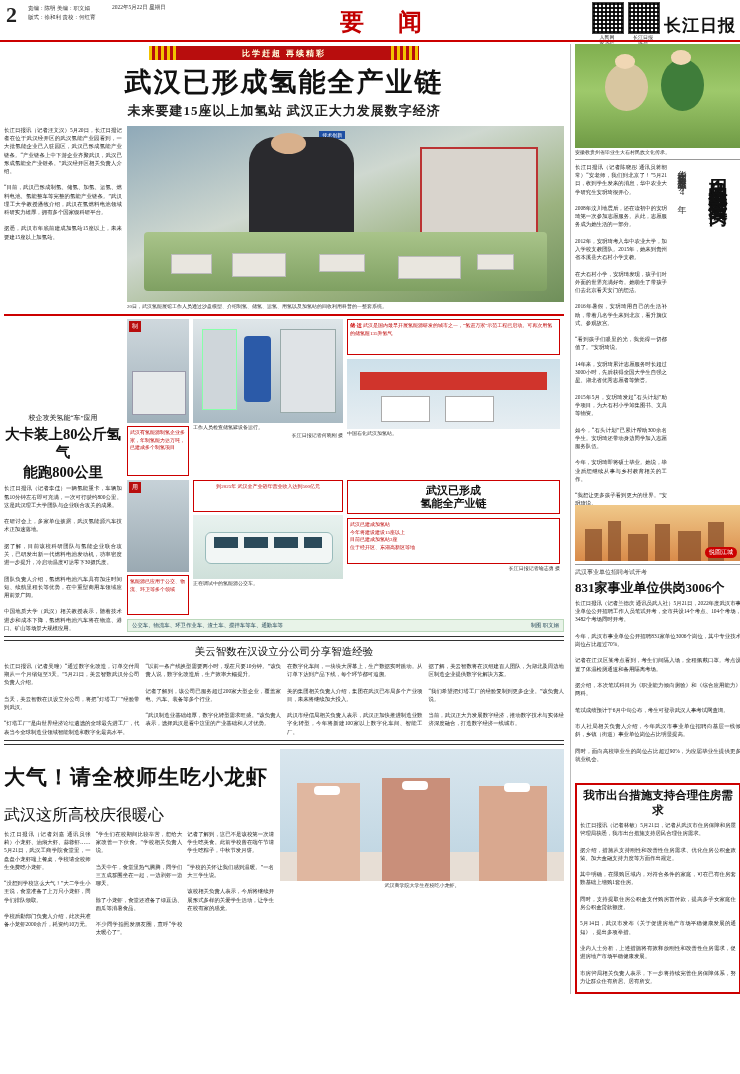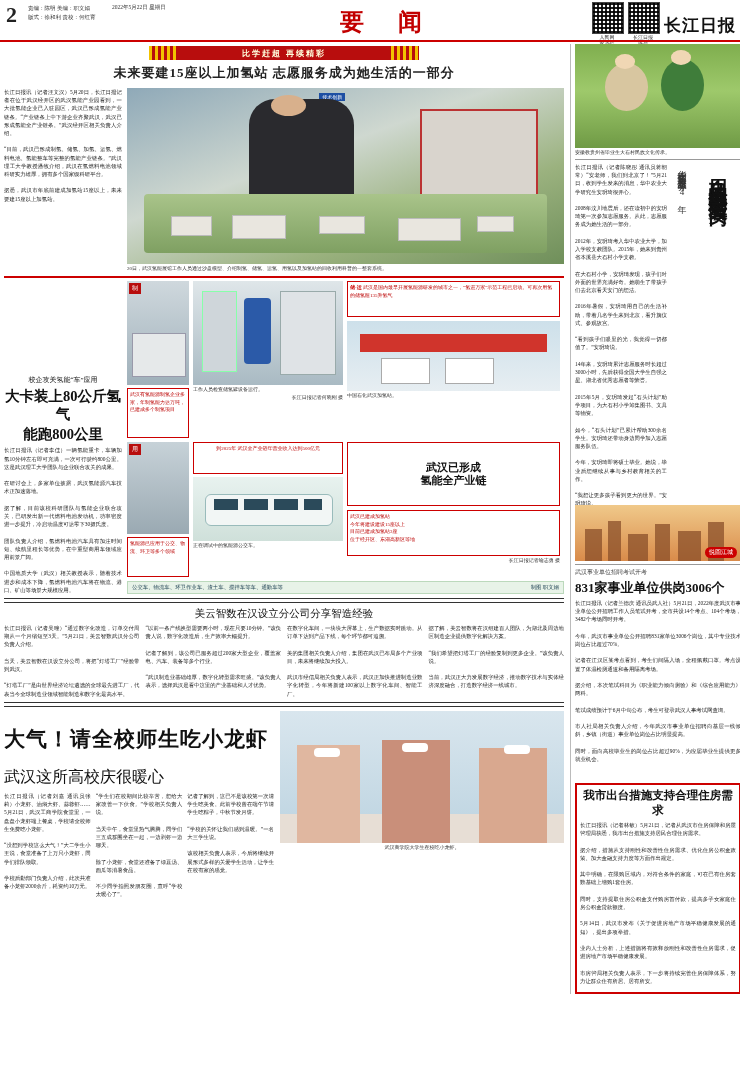--- a/index.html
+++ b/index.html
@@ -57,21 +57,21 @@
   .figure-head{position:absolute;left:33%;top:4%;width:8%;height:12%;background:#d8b08c;border-radius:50%;}
   .model-strip{position:absolute;left:4%;bottom:6%;width:92%;height:34%;background:linear-gradient(180deg,#a9c48a,#7fa062);border-radius:4px;}
   .model-bld{position:absolute;background:#e9e6df;border:1px solid #bbb;}
   .sign-red{position:absolute;right:6%;top:12%;width:26%;height:48%;background:#d9d4cd;border:2px solid #b33;}
   .badge-blue{position:absolute;left:44%;top:3%;background:#1e4fa3;color:#fff;font-size:5px;padding:1px 3px;}
 
   .small-photo{background:#b9c3c9;}
   .label-chip{position:absolute;left:2px;top:2px;background:#b80d0d;color:#fff;font-size:6px;padding:1px 3px;}
   .note-red{border:1px solid #c00;padding:2px;font-size:5px;line-height:7.5px;color:#b00;background:#fff;}
 
-  .centerbox{border:1px solid #c00;background:#fff;padding:18px;text-align:center;}
+  .centerbox{border:1px solid #c00;background:#fff;padding:3px;text-align:center;}
   .centerbox .t1{font-size:11px;font-weight:bold;color:#111;line-height:13px;}
 
   .bus{background:linear-gradient(180deg,#e8f2ef,#cfe0da);}
   .busbody{position:absolute;left:8%;top:26%;width:84%;height:48%;background:#f2f6f5;border:1px solid #9bb;border-radius:6px;}
   .buswin{position:absolute;top:34%;height:18%;background:#2b4a5a;}
 
   .strip-green{background:#e8f3e8;border:1px solid #bcd9bc;font-size:5.4px;padding:2px 4px;color:#245;}
 
   h1.headline2{font-size:22px;font-weight:bold;text-align:center;margin:4px 0 2px 0;letter-spacing:1px;}
 
@@ -130,21 +130,22 @@
   </div>
 
   <div class="body-wrap">
 
     <div class="col-left">
 
       <div class="banner">
         <span>比学赶超 再续精彩</span>
       </div>
 
-      <h2 class="subhead">未来要建15座以上加氢站  志愿服务成为她生活的一部分</h2>
+      <h1 class="headline">武汉已形成氢能全产业链</h1>
+      <h2 class="subhead">未来要建15座以上加氢站  武汉正大力发展数字经济</h2>
 
       <div style="display:flex;gap:5px;">
         <div style="width:118px;">
           <div class="txtcol" style="white-space:pre-line;">长江日报讯（记者汪文汉）5月20日，长江日报记者在位于武汉经开区的武汉氢能产业园看到，一大批氢能企业已入驻园区，武汉已形成氢能产业链条。“产业链条上中下游企业齐聚武汉，武汉已形成氢能全产业链条。”武汉经开区相关负责人介绍。
 
 “目前，武汉已形成制氢、储氢、加氢、运氢、燃料电池、氢能整车等完整的氢能产业链条。”武汉理工大学教授潘牧介绍，武汉在氢燃料电池领域科研实力雄厚，拥有多个国家级科研平台。
 
 据悉，武汉市年底前建成加氢站15座以上，未来要建15座以上加氢站。</div>
         </div>
         <div style="width:437px;">

